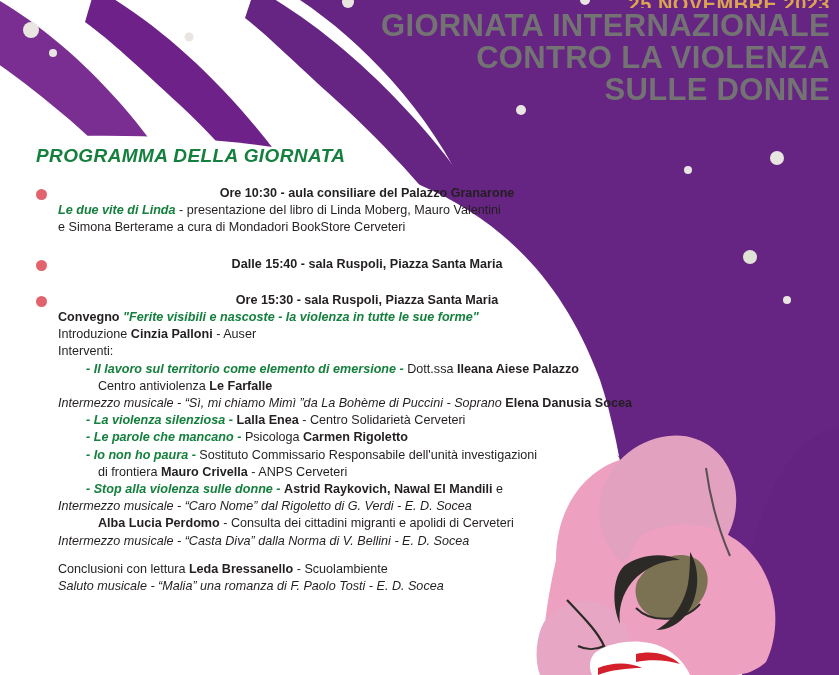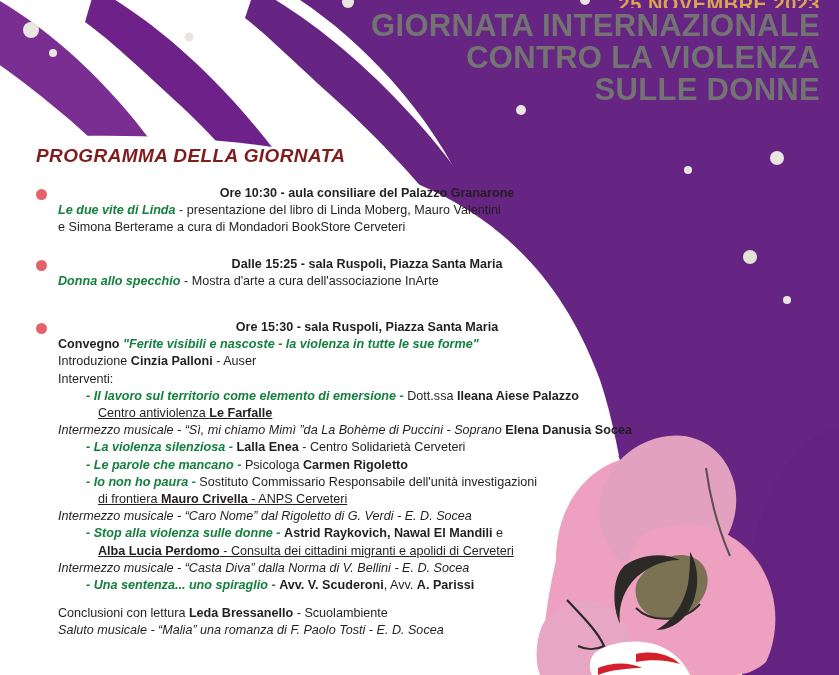--- a/index.html
+++ b/index.html
@@ -10,50 +10,50 @@
     color:#231f20;
   }
   #poster{position:absolute;inset:0;overflow:hidden;}
 
   
   .deco{position:absolute;inset:0;pointer-events:none;}
   .deco svg{position:absolute;top:0;left:0;width:839px;height:675px;display:block;}
 
   
   .header{
-    position:absolute;top:0;left:330px;width:490px;
+    position:absolute;top:0;left:340px;width:490px;
     text-align:right;z-index:5;
   }
   .hdr-top{
     font-size:20px;font-weight:bold;color:#e8b04b;letter-spacing:.5px;
     height:8px;line-height:8px;overflow:hidden;margin:0 0 2px 0;
     opacity:.92;
   }
   .hdr-line{
     color:#737373;font-weight:bold;font-size:31px;line-height:32px;
     letter-spacing:.3px;white-space:nowrap;margin:0;
   }
 
   
   .prog{position:absolute;left:36px;top:145px;width:640px;z-index:6;}
   .prog-title{
-    font-size:19px;font-weight:bold;font-style:italic;color:#7f1d1d;
+    font-size:19px;font-weight:bold;font-style:italic;color:#15803d;
     letter-spacing:.4px;margin:0 0 18px 0;
   }
   .block{position:relative;margin-bottom:14px;padding-left:22px;}
   .bullet{
     position:absolute;left:0;top:4px;width:11px;height:11px;
     border-radius:50%;background:#e2636c;
   }
   .line{font-size:12.6px;line-height:17.2px;white-space:nowrap;}
   .b{font-weight:bold;text-align:center;}
   .hl{color:#15803d;font-style:italic;font-weight:bold;}
   .it{font-style:italic;}
   .ind2{padding-left:28px;}
-  .ind3{padding-left:40px;text-decoration:underline;}
+  .ind3{padding-left:40px;}
   .sub{margin-top:11px;}
 </style>
 </head>
 <body>
 
 <div id="poster">
 
   <div class="deco">
     <svg viewBox="0 0 839 675" xmlns="http://www.w3.org/2000/svg">
 
@@ -139,27 +139,24 @@
       <span class="bullet"></span>
       <div class="line b">Ore 10:30 - aula consiliare del Palazzo Granarone</div>
       <div class="line">
         <span class="hl">Le due vite di Linda</span><span> - presentazione del libro di Linda Moberg, Mauro Valentini</span>
       </div>
       <div class="line">e Simona Berterame a cura di Mondadori BookStore Cerveteri</div>
     </div>
 
     <div class="block" style="margin-top:19px;">
       <span class="bullet"></span>
-      <div class="line b">Dalle 15:25 - sala Ruspoli, Piazza Santa Maria</div>
-      <div class="line">
-        <span class="hl">Donna allo specchio</span><span> - Mostra d'arte a cura dell'associazione InArte</span>
-      </div>
+      <div class="line b">Dalle 15:40 - sala Ruspoli, Piazza Santa Maria</div>
     </div>
 
-    <div class="block" style="margin-top:29px;">
+    <div class="block" style="margin-top:19px;">
       <span class="bullet"></span>
       <div class="line b">Ore 15:30 - sala Ruspoli, Piazza Santa Maria</div>
       <div class="line">
         <span class="b">Convegno</span>
         <span class="hl">"Ferite visibili e nascoste - la violenza in tutte le sue forme"</span>
       </div>
       <div class="line">
         <span>Introduzione </span><span class="b">Cinzia Palloni</span><span> - Auser</span>
       </div>
 
@@ -184,34 +181,31 @@
         <span class="hl">- </span><span class="hl">Le parole che mancano</span><span class="hl"> - </span><span>Psicologa </span><span class="b">Carmen Rigoletto</span>
       </div>
 
       <div class="line ind2">
         <span class="hl">- </span><span class="hl">Io non ho paura</span><span class="hl"> - </span><span>Sostituto Commissario Responsabile dell'unità investigazioni</span>
       </div>
       <div class="line ind3">
         <span>di frontiera </span><span class="b">Mauro Crivella</span><span> - ANPS Cerveteri</span>
       </div>
 
+      <div class="line ind2">
+        <span class="hl">- </span><span class="hl">Stop alla violenza sulle donne</span><span class="hl"> - </span><span class="b">Astrid Raykovich, Nawal El Mandili</span><span> e</span>
+      </div>
+
       <div class="line it">Intermezzo musicale - “Caro Nome” dal Rigoletto di G. Verdi - E. D. Socea</div>
-
-      <div class="line ind2">
-        <span class="hl">- </span><span class="hl">Stop alla violenza sulle donne</span><span class="hl"> - </span><span class="b">Astrid Raykovich, Nawal El Mandili</span><span> e</span>
-      </div>
       <div class="line ind3">
         <span class="b">Alba Lucia Perdomo</span><span> - Consulta dei cittadini migranti e apolidi di Cerveteri</span>
       </div>
 
       <div class="line it">Intermezzo musicale - “Casta Diva” dalla Norma di V. Bellini - E. D. Socea</div>
 
-      <div class="line ind2">
-        <span class="hl">- </span><span class="hl">Una sentenza... uno spiraglio</span><span class="hl"> - </span><span class="b">Avv. V. Scuderoni</span><span>, Avv. </span><span class="b">A. Parissi</span>
-      </div>
 
       <div class="line sub">
         <span>Conclusioni con lettura </span><span class="b">Leda Bressanello</span><span> - Scuolambiente</span>
       </div>
       <div class="line it">Saluto musicale - “Malia” una romanza di F. Paolo Tosti - E. D. Socea</div>
     </div>
 
   </div>
 </div>
 

